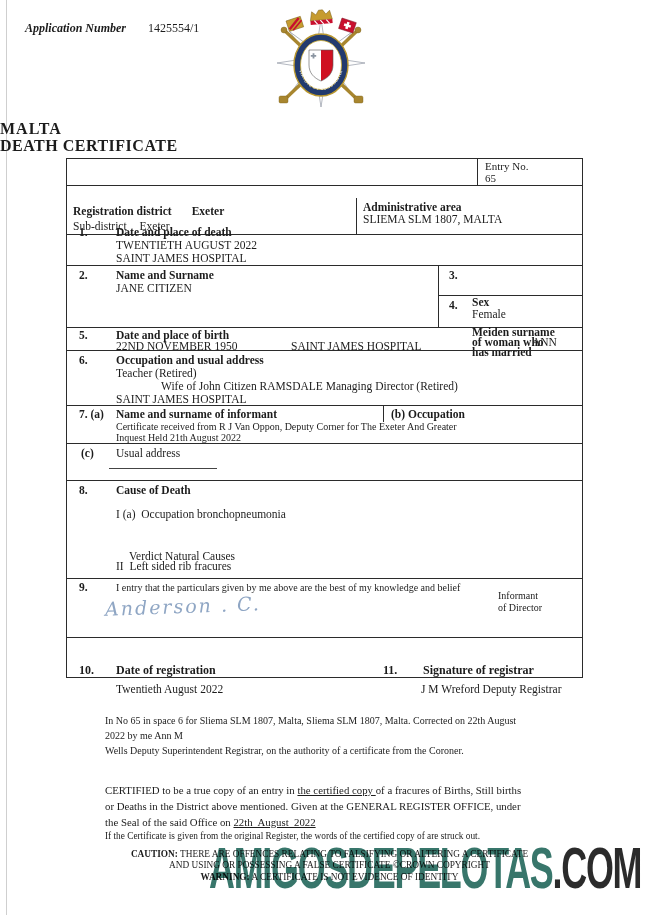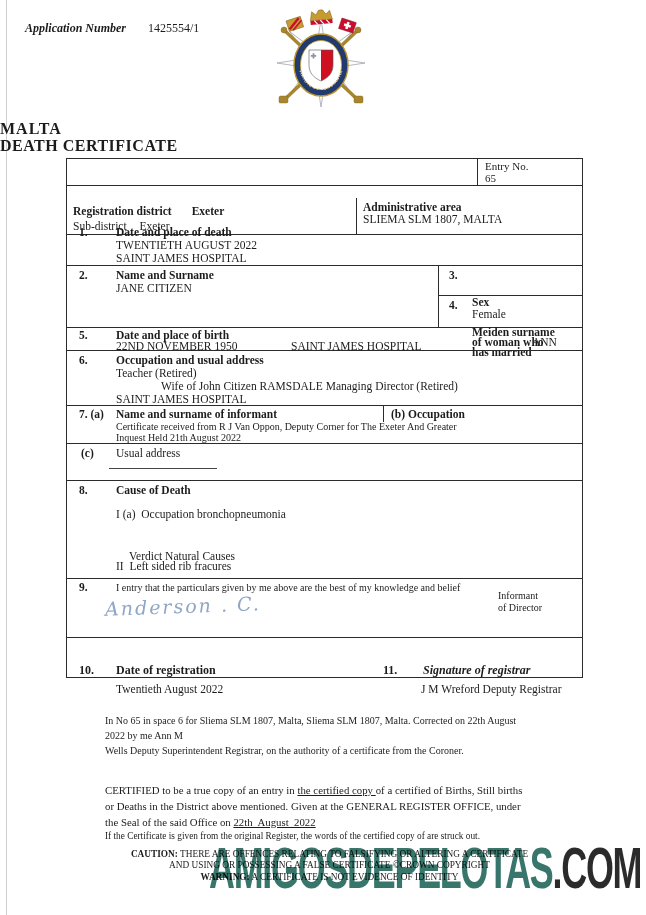--- a/index.html
+++ b/index.html
@@ -227,33 +227,33 @@
         <div>Informant</div>
         <div>of Director</div>
       </div>
     </div>
 
     <div class="row" style="top:479px;height:40px;border-bottom:none;margin-top:20px;">
       <div class="num" style="top:5px;font-size:12px;">10.</div>
       <div class="abs lab" style="left:49px;top:5px;font-size:12px;">Date of registration</div>
       <div class="abs val" style="left:49px;top:25px;">Twentieth August 2022</div>
       <div class="abs lab" style="left:316px;top:5px;font-size:12px;">11.</div>
-      <div class="abs lab" style="left:356px;top:5px;font-size:12px;font-style:italic;">Signature of registrar</div>
+      <div class="abs lab" style="left:356px;top:5px;font-size:12px;">Signature of registrar</div>
       <div class="abs val" style="left:354px;top:25px;">J M Wreford Deputy Registrar</div>
     </div>
   </div>
 
   <div class="correction">
     <div class="nw">In No 65 in space 6 for Sliema SLM 1807, Malta, Sliema SLM 1807, Malta. Corrected on 22th August</div>
     <div class="nw">2022 by me Ann M</div>
     <div class="nw">Wells Deputy Superintendent Registrar, on the authority of a certificate from the Coroner.</div>
   </div>
 
   <div class="certified">
-    <div class="nw"><span>CERTIFIED to be a true copy of an entry in </span><span class="useg">the certified copy </span><span>of a certified of Births, Still births</span></div>
+    <div class="nw"><span>CERTIFIED to be a true copy of an entry in </span><span class="useg">the certified copy </span><span>of a fracures of Births, Still births</span></div>
     <div class="nw">or Deaths in the District above mentioned. Given at the GENERAL REGISTER OFFICE, under</div>
     <div class="nw"><span>the Seal of the said Office on  </span><span class="useg">22th  August  2022</span></div>
   </div>
   <div class="fineprint">If the Certificate is given from the original Register, the words of the certified copy of are struck out.</div>
 
   <div class="caution">
     <div><span class="b">CAUTION:</span><span> THERE ARE OFFENCES RELATING TO FALSIFYING OR ALTERING A CERTIFICATE</span></div>
     <div>AND USING OR POSSESSING A FALSE CERTIFICATE ©CROWN COPYRIGHT</div>
     <div><span class="b">WARNING:</span><span> A CERTIFICATE IS NOT EVIDENCE OF IDENTITY</span></div>
   </div>

